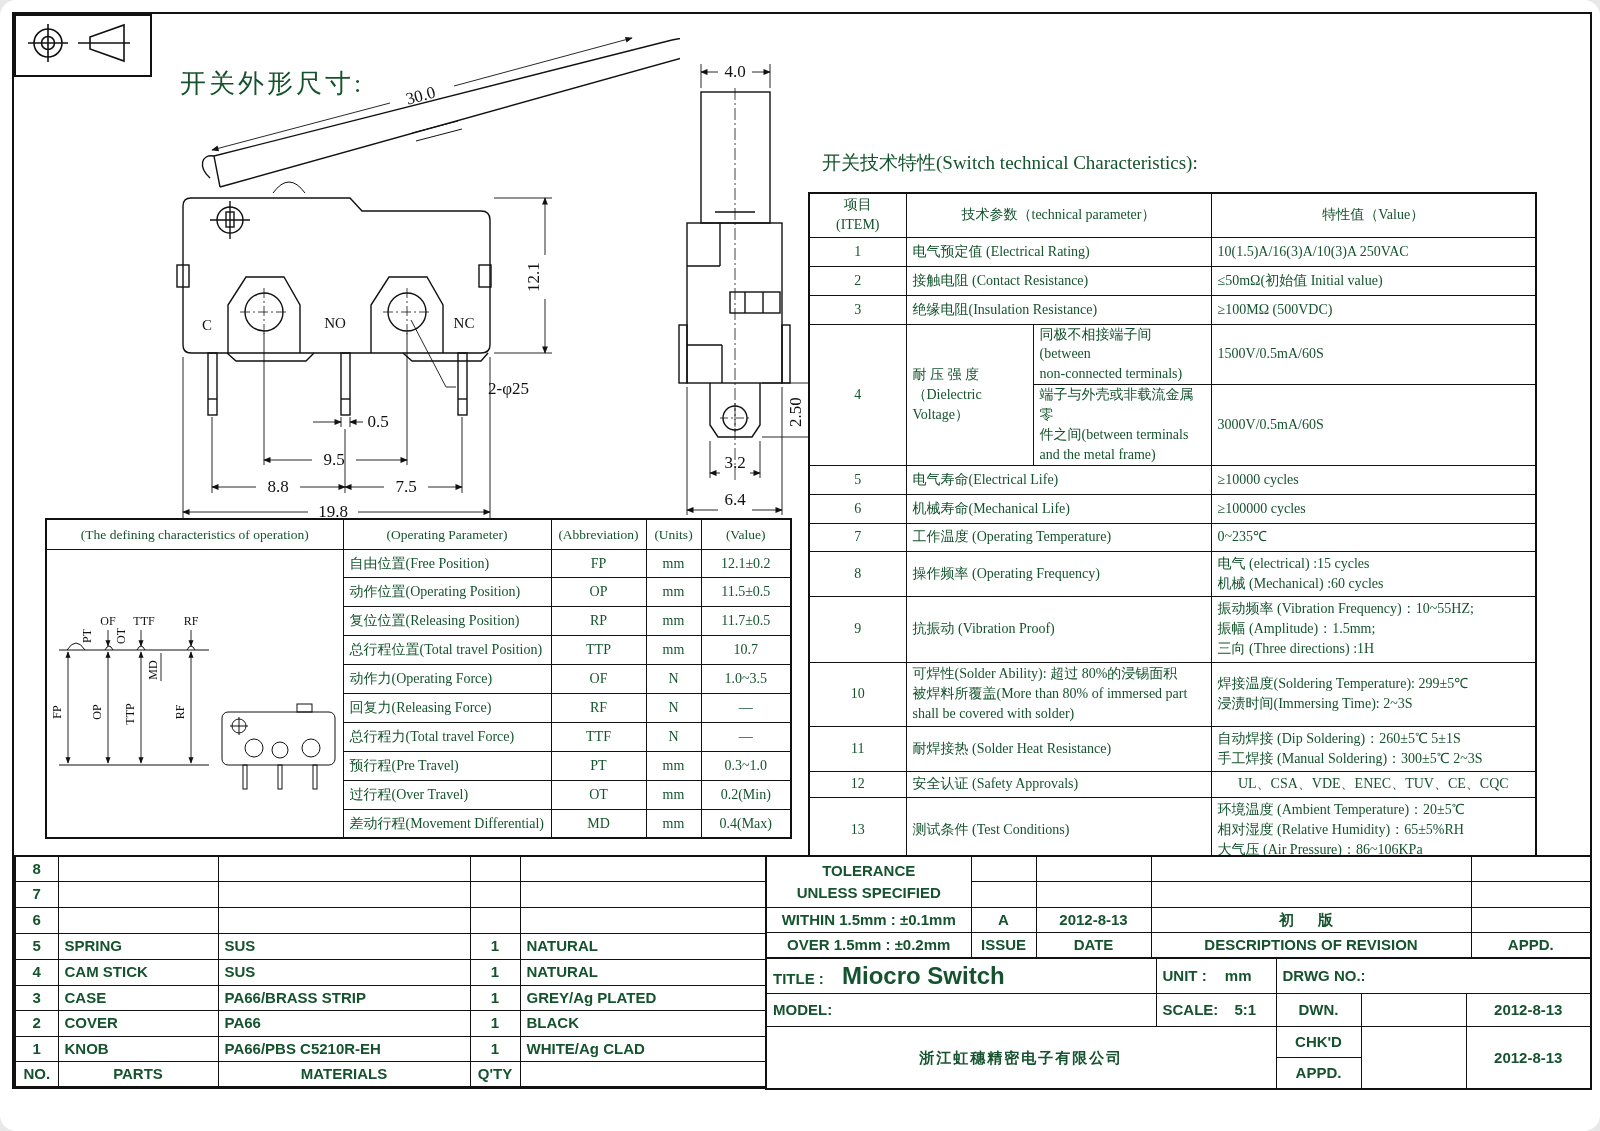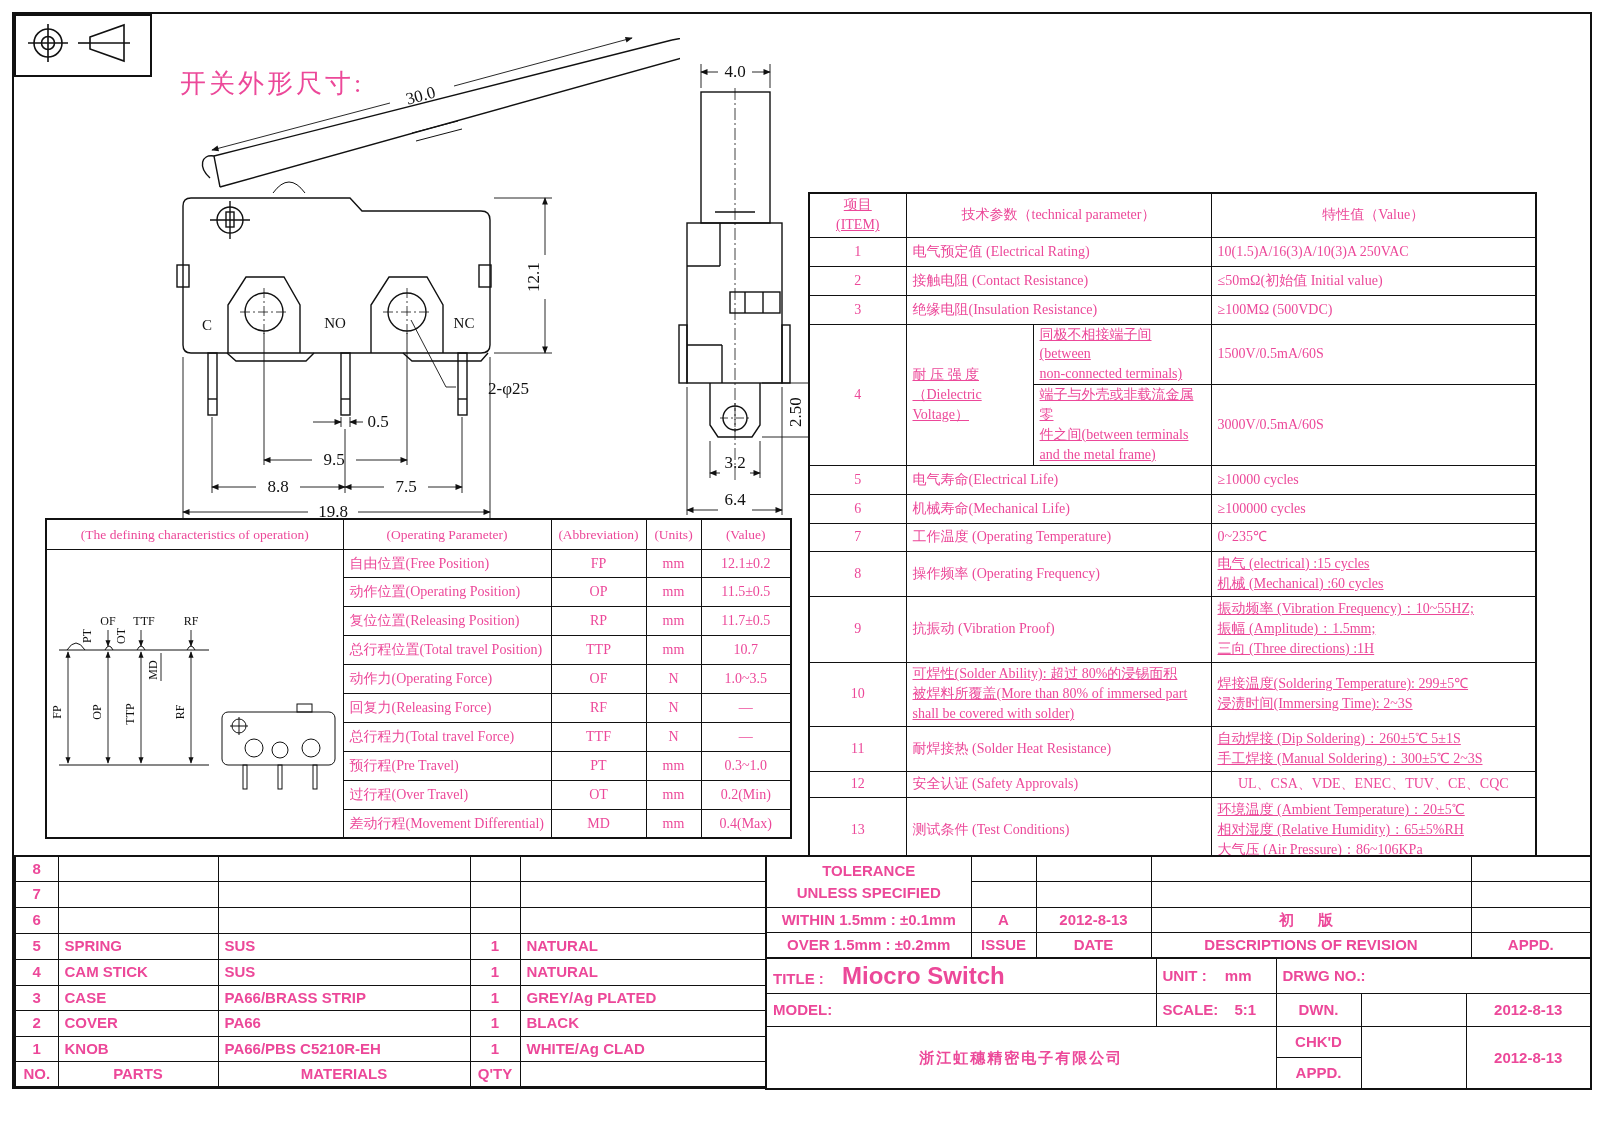--- a/index.html
+++ b/index.html
@@ -1,26 +1,26 @@
 <!DOCTYPE html>
 <html><head>
 <meta charset="utf-8">
 <style>
   html,body{margin:0;padding:0;background:#e8e8e8;}
-  .sheet{position:relative;width:1600px;height:1131px;background:#fff;color:#ec4899;
-         font-family:"Liberation Serif",serif;overflow:hidden;}
+  .sheet{position:relative;width:1600px;height:1131px;background:#fff;color:#14532d;
+         font-family:"Liberation Serif",serif;overflow:hidden;border-radius:16px;}
   .abs{position:absolute;}
   .frame{left:12px;top:12px;width:1576px;height:1073px;border:2px solid #111;}
   .proj-box{left:14px;top:14px;width:134px;height:59px;border:2px solid #111;background:#fff;}
   .outline-title{left:180px;top:66px;font-size:26px;letter-spacing:3px;}
   .tech-title{left:822px;top:150px;font-size:19px;}
   table{border-collapse:collapse;table-layout:fixed;background:#fff;}
   td,th{border:1px solid #111;padding:0 6px;overflow:hidden;font-weight:normal;
         font-size:14px;line-height:1.42;vertical-align:middle;}
-  .pre{white-space:pre-line;text-decoration:underline;}
+  .pre{white-space:pre-line;}
   .ctr{text-align:center;}
   .tech{border:2px solid #111;}
   .tech td{font-size:14px;}
   .op{border:2px solid #111;}
   .op th{font-size:13.5px;}
   .parts{border:2px solid #111;}
   .parts td{font-family:"Liberation Sans",sans-serif;font-weight:bold;font-size:15px;}
   .tblock{border:2px solid #111;}
   .tblock td{font-family:"Liberation Sans",sans-serif;font-weight:bold;font-size:15px;}
   .title-big{font-size:24px;margin-top:34px;}
@@ -44,20 +44,21 @@
         <line x1="12" y1="27" x2="52" y2="27"></line>
           <line x1="32" y1="8" x2="32" y2="46"></line>
         <line x1="62" y1="27" x2="74" y2="27"></line>
         <path d="M74,21 L108,9 L108,45 L74,33 Z"></path>
         <line x1="74" y1="27" x2="114" y2="27"></line>
       </g>
     </svg>
   </div>
 
   <div class="abs outline-title">开关外形尺寸:</div>
+  <div class="abs tech-title">开关技术特性(Switch technical Characteristics):</div>
 
   <svg class="abs" style="left:60px;top:15px;" width="620" height="505" viewBox="0 0 620 505">
     <defs>
       <marker id="arf" viewBox="0 0 10 10" refX="9" refY="5" markerWidth="10" markerHeight="8" orient="auto-start-reverse">
         <path d="M0,1 L10,5 L0,9 Z" fill="#111"></path>
       </marker>
     </defs>
     <g stroke="#111" fill="none" stroke-width="1.4">
       <path d="M131,183 L290,183 L302,196 L421,196 Q430,196 430,205 L430,330 Q430,338 421,338 L131,338 Q123,338 123,330 L123,191 Q123,183 131,183 Z"></path>
       <path d="M167,338 L176,346 L246,346 L254,338 M343,338 L352,346 L421,346 L428,338"></path>

